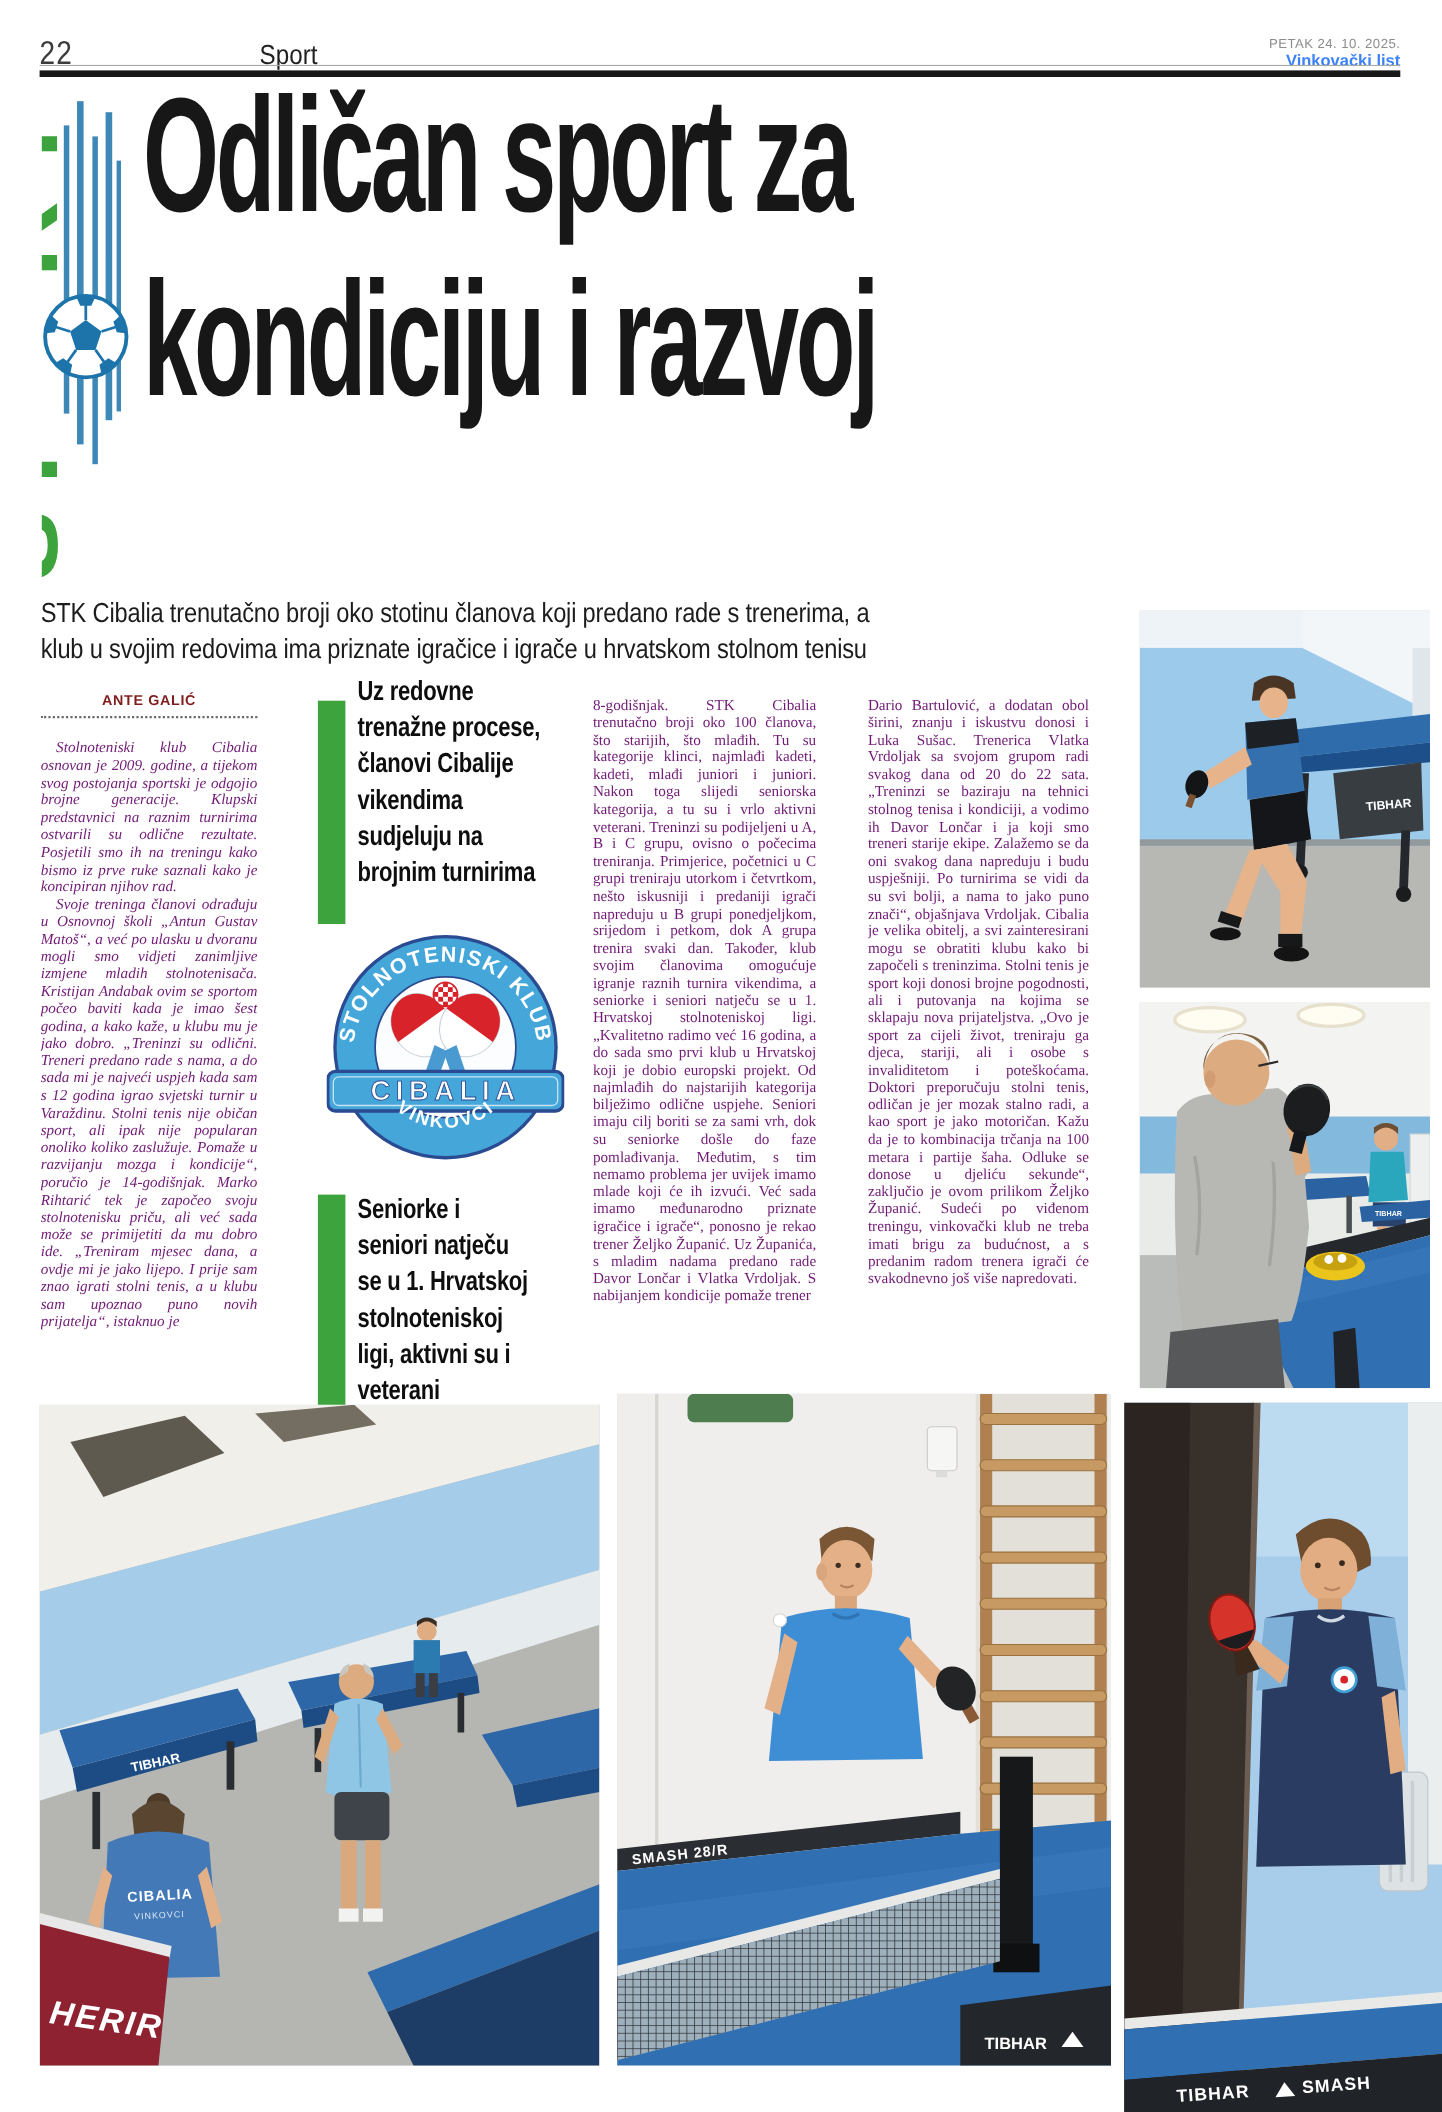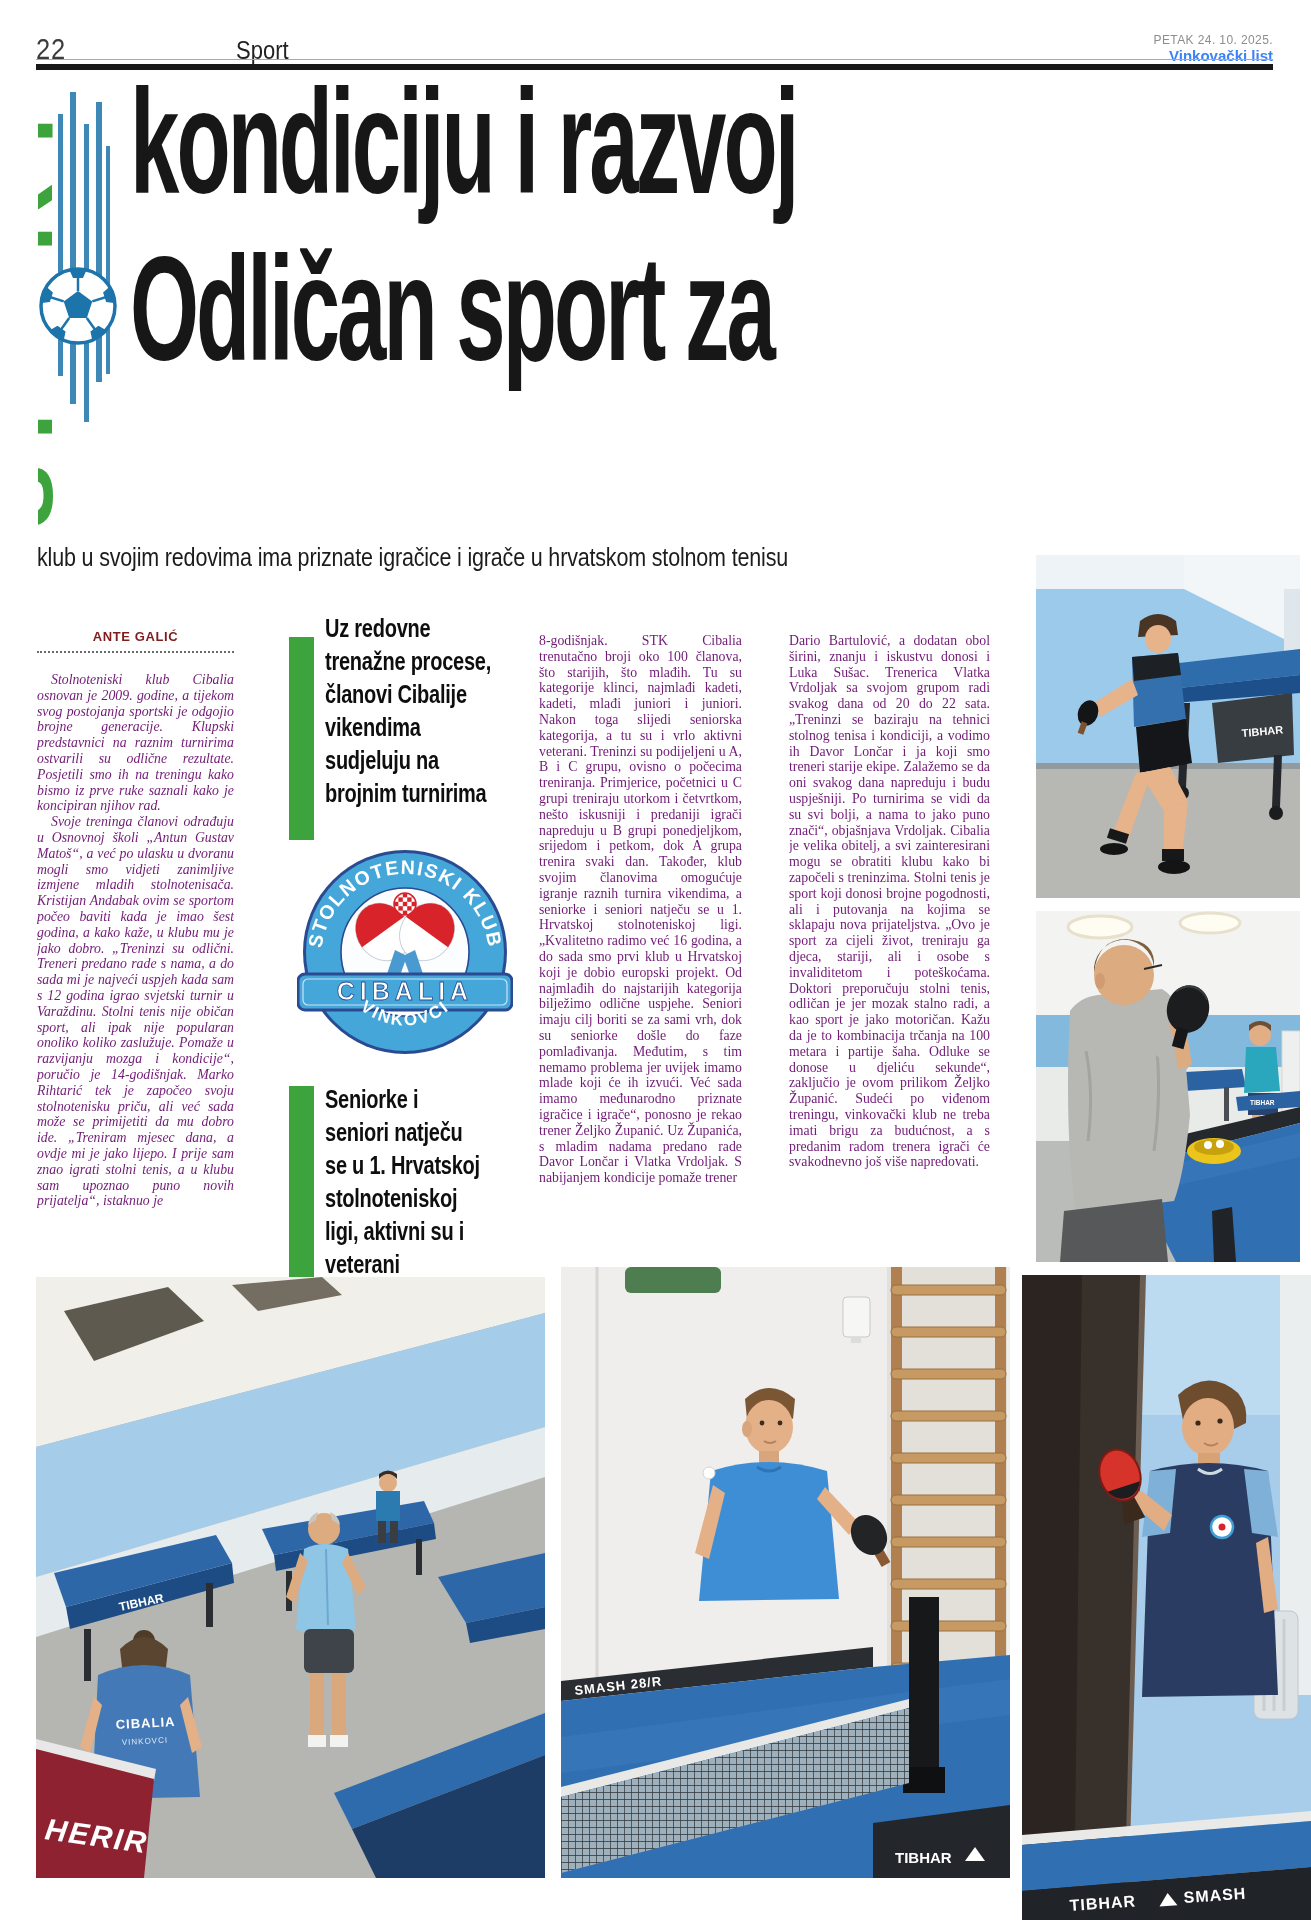--- a/index.html
+++ b/index.html
@@ -105,25 +105,26 @@
       <use href="#bp" transform="rotate(144)"></use>
       <use href="#bp" transform="rotate(216)"></use>
       <use href="#bp" transform="rotate(288)"></use>
     </g>
     <text transform="translate(14,356) rotate(-90) scale(1,.9)" font-size="96" font-weight="bold" fill="#3da33c">P</text>
     <text transform="translate(14,444) rotate(-90) scale(1,.9)" font-size="96" font-weight="bold" fill="#3da33c">S</text>
   </svg>
 </div>
 
 <div class="abs" id="headline">
+  <div class="line"><span class="cond">Odličan sport za</span></div>
   <div class="line"><span class="cond">kondiciju i razvoj</span></div>
-  <div class="line"><span class="cond">Odličan sport za</span></div>
 </div>
 
 <div class="abs" id="standfirst">
+  <div class="sf-line"><span class="cond">STK Cibalia trenutačno broji oko stotinu članova koji predano rade s trenerima, a</span></div>
   <div class="sf-line"><span class="cond">klub u svojim redovima ima priznate igračice i igrače u hrvatskom stolnom tenisu</span></div>
 </div>
 
 <div class="abs" id="byline">ANTE GALIĆ</div>
 <div class="abs" id="byline-dots"></div>
 
 <div class="abs bodycol" id="col-left">
   <p class="indent">Stolnoteniski klub Cibalia osnovan je 2009. godine, a tijekom svog postojanja sportski je odgojio brojne generacije. Klupski predstavnici na raznim turnirima ostvarili su odlične rezultate. Posjetili smo ih na treningu kako bismo iz prve ruke saznali kako je koncipiran njihov rad.</p>
   <p class="indent">Svoje treninga članovi odrađuju u Osnovnoj školi „Antun Gustav Matoš“, a već po ulasku u dvoranu mogli smo vidjeti zanimljive izmjene mladih stolnotenisača. Kristijan Andabak ovim se sportom počeo baviti kada je imao šest godina, a kako kaže, u klubu mu je jako dobro. „Treninzi su odlični. Treneri predano rade s nama, a do sada mi je najveći uspjeh kada sam s 12 godina igrao svjetski turnir u Varaždinu. Stolni tenis nije običan sport, ali ipak nije popularan onoliko koliko zaslužuje. Pomaže u razvijanju mozga i kondicije“, poručio je 14-godišnjak. Marko Rihtarić tek je započeo svoju stolnotenisku priču, ali već sada može se primijetiti da mu dobro ide. „Treniram mjesec dana, a ovdje mi je jako lijepo. I prije sam znao igrati stolni tenis, a u klubu sam upoznao puno novih prijatelja“, istaknuo je</p>
 </div>

